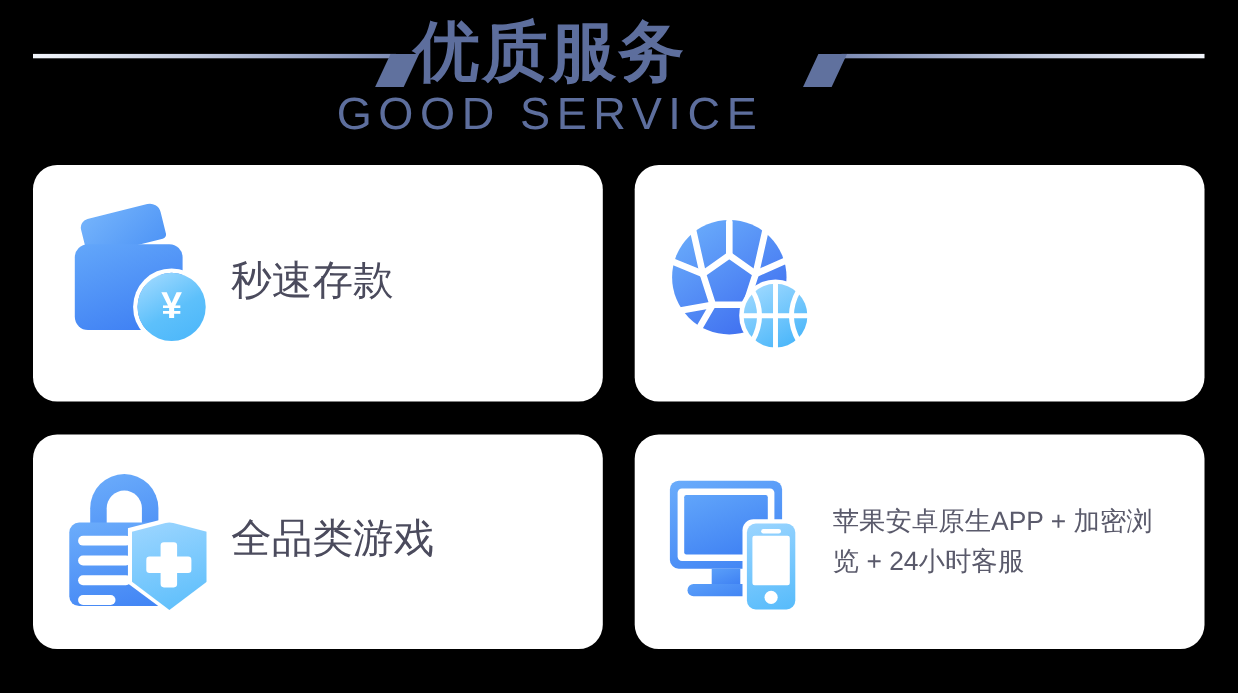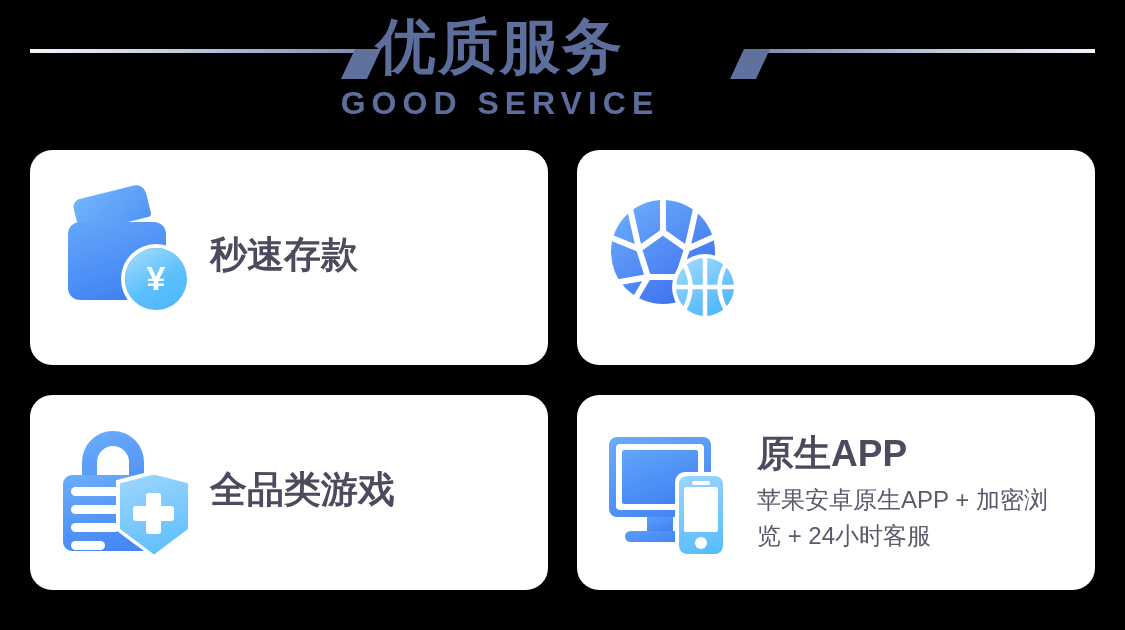--- a/index.html
+++ b/index.html
@@ -85,23 +85,23 @@
     font-weight: bold;
     color: #5d6e9d;
     letter-spacing: 2px;
     white-space: nowrap;
   }
 
   .header-subtitle {
     position: relative;
     z-index: 2;
     margin-top: 6px;
-    font-size: 32px;
+    font-size: 41px;
     line-height: 34px;
-    font-weight: bold;
+    font-weight: normal;
     color: #5d6e9d;
     letter-spacing: 6px;
     white-space: nowrap;
   }
 
   
   .grid {
     position: absolute;
     left: 30px;
     top: 150px;
@@ -131,21 +131,21 @@
   }
 
   .card-text {
     flex: 1 1 auto;
     min-width: 0;
   }
 
   .card-title {
     font-size: 37px;
     line-height: 44px;
-    font-weight: bold;
+    font-weight: normal;
     color: #4b4b5d;
     margin-bottom: 6px;
     white-space: nowrap;
   }
 
   .card-desc {
     font-size: 24px;
     line-height: 36px;
     color: #5a5a6b;
   }
@@ -484,18 +484,17 @@
       <div class="monitor-screen"></div>
       <div class="monitor-neck"></div>
       <div class="monitor-base"></div>
       <div class="phone-outer"></div>
       <div class="phone-body"></div>
       <div class="phone-speaker"></div>
       <div class="phone-screen"></div>
       <div class="phone-home"></div>
     </div>
     <div class="card-text">
-      <div class="card-title">原生APP</div>
       <div class="card-desc">苹果安卓原生APP + 加密浏览 + 24小时客服</div>
     </div>
   </div>
 
 </div>
 
 </body></html>

